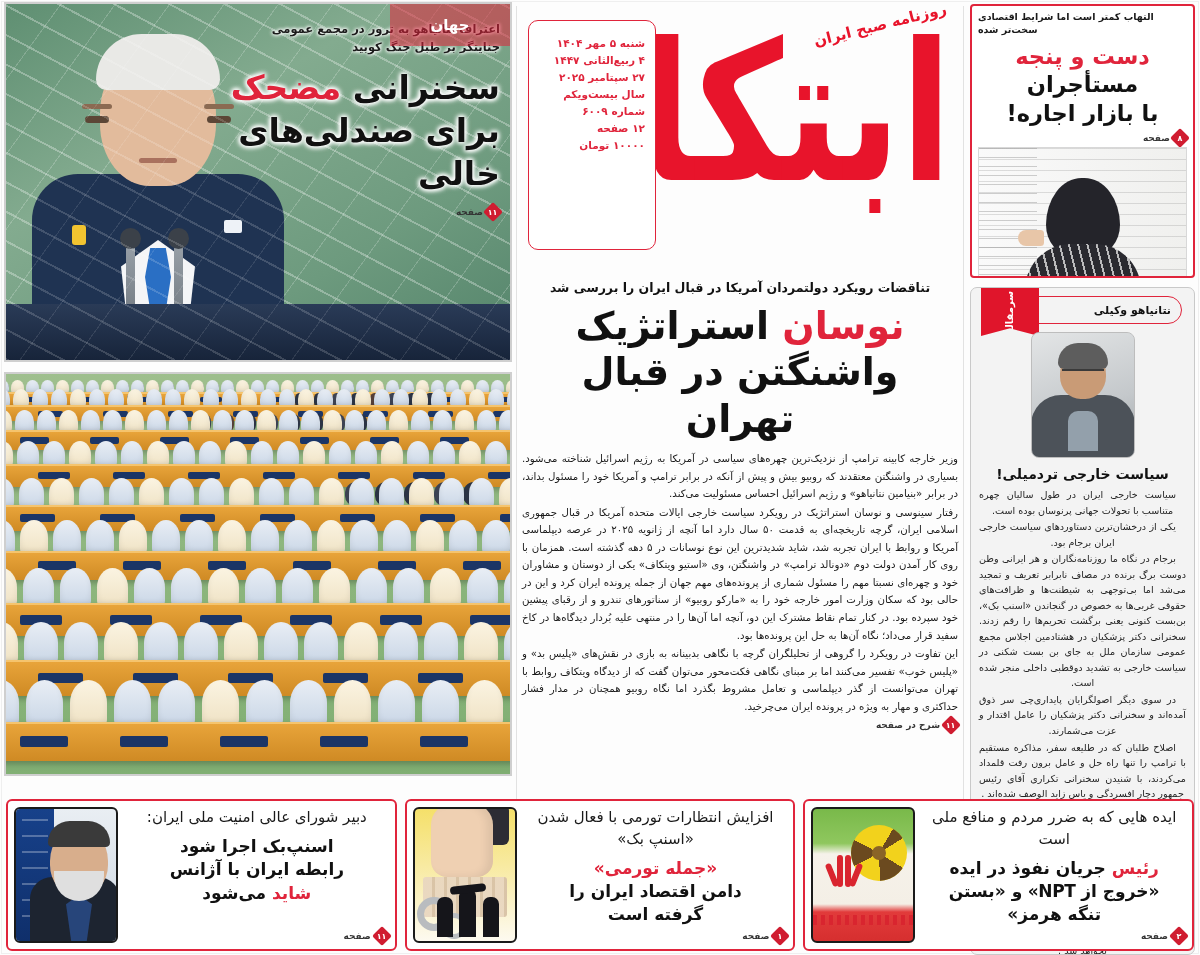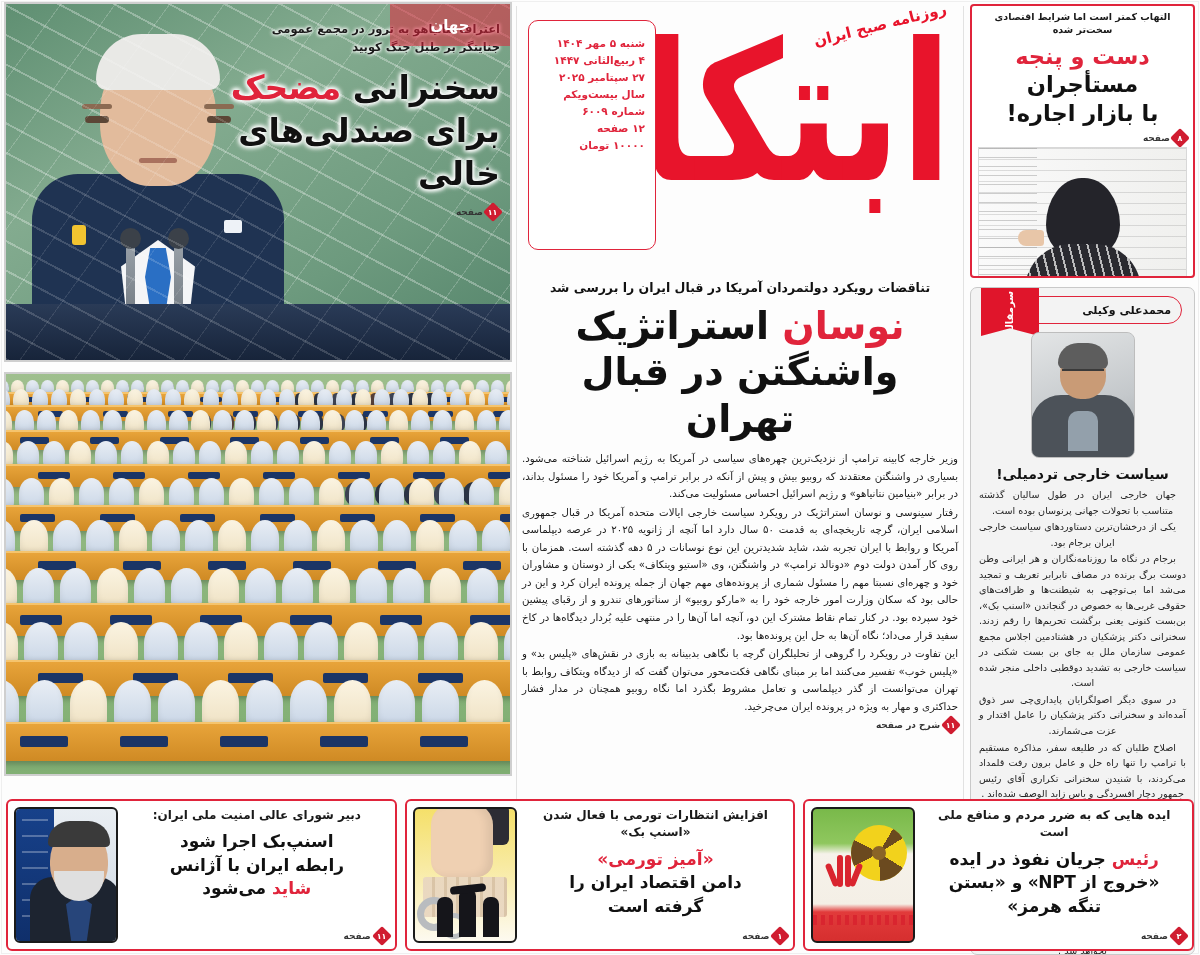--- a/index.html
+++ b/index.html
@@ -29,21 +29,21 @@
     border: 2px solid #e0243b;
     border-radius: 4px;
     padding: 5px 6px 0 6px;
     position: relative;
     height: 274px;
     overflow: hidden;
     background:#fff;
   }
   .kicker-sm {
     font-size: 9.5px; font-weight: bold; color: #1a1a1a;
-    text-align: center; line-height: 1.35; letter-spacing: -0.2px;
+    text-align: left; line-height: 1.35; letter-spacing: -0.2px;
   }
   .rent-head {
     text-align: center; font-weight: bold; color: #111;
     font-size: 22.5px; line-height: 1.28; margin-top: 5px;
     letter-spacing:-0.5px;
   }
   .rent-head .red { color: #e0243b; }
   .badge-row { margin-top: 3px; display:flex; align-items:center; gap:4px; }
   .pagebadge {
     display: inline-flex; align-items: center; gap: 3px;
@@ -307,21 +307,21 @@
   .strip {
     position:absolute; left: 6px; right: 6px; bottom: 4px;
     height: 152px; display:flex; gap: 8px;
   }
   .scard {
     border: 2px solid #e0243b; border-radius: 6px;
     flex:1; display:flex; flex-direction: row;
     padding: 6px; background:#fff; gap: 7px; align-items:stretch;
   }
   .scard .txt { flex:1; text-align:center; display:flex; flex-direction:column; }
-  .scard .sk { font-size: 12px; font-weight:bold; color:#1a1a1a; line-height:1.45; }
+  .scard .sk { font-size: 15px; font-weight:normal; color:#1a1a1a; line-height:1.45; }
   .scard .sh {
     font-size: 17px; font-weight:bold; color:#111; line-height:1.38; margin-top: 6px;
     letter-spacing:-0.4px;
   }
   .scard .sh .red { color:#e0243b; }
   .scard .sb { margin-top:auto; display:flex; align-items:center; gap:4px; justify-content:flex-start; }
   .scard .pic {
     width: 104px; border-radius:6px; overflow:hidden; position:relative;
     border: 2px solid #1a1a1a;
   }
@@ -442,37 +442,37 @@
           <div class="hand"></div>
           <div class="hijab"></div>
           <div class="shoulders"></div>
         </div>
       </div>
     </div>
 
     <div class="ed-box">
       <div class="ed-top">
         <div class="ed-pill">
-          <span class="ed-author">محمدعلی وکیلی</span>
+          <span class="ed-author">نتانیاهو وکیلی</span>
         </div>
         <div class="ed-flag">
           <span>سرمقاله</span>
         </div>
       </div>
       <div class="ed-photo">
         <div class="bg"></div>
         <div class="body"></div>
         <div class="shirt"></div>
         <div class="head"></div>
         <div class="hair"></div>
         <div class="glass"></div>
       </div>
       <div class="ed-title">سیاست خارجی تردمیلی!</div>
       <div class="ed-body">
-        <p>جهان خارجی ایران در طول سالیان گذشته متناسب با تحولات جهانی پرنوسان بوده است.</p>
+        <p>سیاست خارجی ایران در طول سالیان چهره متناسب با تحولات جهانی پرنوسان بوده است.</p>
         <p>یکی از درخشان‌ترین دستاوردهای سیاست خارجی ایران برجام بود.</p>
         <p>برجام در نگاه ما روزنامه‌نگاران و هر ایرانی وطن دوست برگ برنده در مصاف نابرابر تعریف و تمجید می‌شد اما بی‌توجهی به شیطنت‌ها و ظرافت‌های حقوقی غربی‌ها به خصوص در گنجاندن «اسنپ بک»، بن‌بست کنونی یعنی برگشت تحریم‌ها را رقم زدند. سخنرانی دکتر پزشکیان در هشتادمین اجلاس مجمع عمومی سازمان ملل به جای بن بست شکنی در سیاست خارجی به تشدید دوقطبی داخلی منجر شده است.</p>
         <p>در سوی دیگر اصولگرایان پایداری‌چی سر ذوق آمده‌اند و سخنرانی دکتر پزشکیان را عامل اقتدار و عزت می‌شمارند.</p>
         <p>اصلاح طلبان که در طلیعه سفر، مذاکره مستقیم با ترامپ را تنها راه حل و عامل برون رفت قلمداد می‌کردند، با شنیدن سخنرانی تکراری آقای رئیس جمهور دچار افسردگی و یاس زاید الوصف شده‌اند .</p>
         <p>به نظر نگارنده همانقدر که نسخه مذاکره مستقیم با ترامپ متوهمانه و برآمده از ذهن‌های گلخانه‌ای بود، استقبال زاید الوصف و تجلیل‌های اغراق آمیز پایداری‌ها از سخنرانی صورت گرفته غیر واقعی و ناظر بر منافع ملی نیست .</p>
         <p>جامعه و کنشگران حق دارند که منتظر ابتکار عمل مقامات در برون رفت شرایط کشور از حالت تعلیق و احیاناً جنگ جدید باشند. با این سخنرانی‌ها و تاکید مکرر مواضع و تغییر لحن، بن بست‌های پیش رو حل نخواهد شد .</p>
 
       </div>
 
     </div>
@@ -937,21 +937,21 @@
             <i></i>
           </div>
         <div class="kufi"></div>
       </div>
     </div>
 
     <div class="scard">
       <div class="txt">
         <div class="sk">افزایش انتظارات تورمی با فعال شدن «اسنپ بک»</div>
         <div class="sh">
-          <div class="red">«آمیز تورمی»</div>
+          <div class="red">«جمله تورمی»</div>
           <div>دامن اقتصاد ایران را</div>
           <div>گرفته است</div>
         </div>
         <div class="sb">
           <span class="diamond">
               <span>۱</span>
             </span>
           <span class="pagebadge">صفحه</span>
         </div>
       </div>

